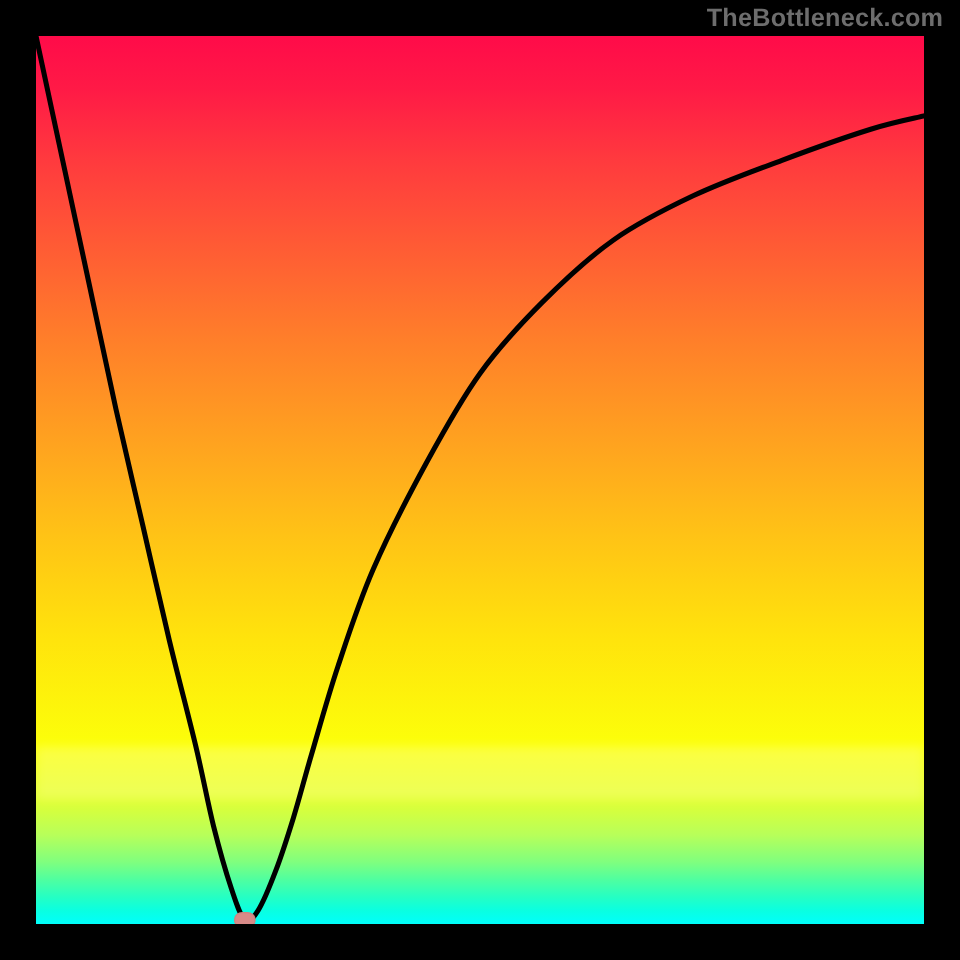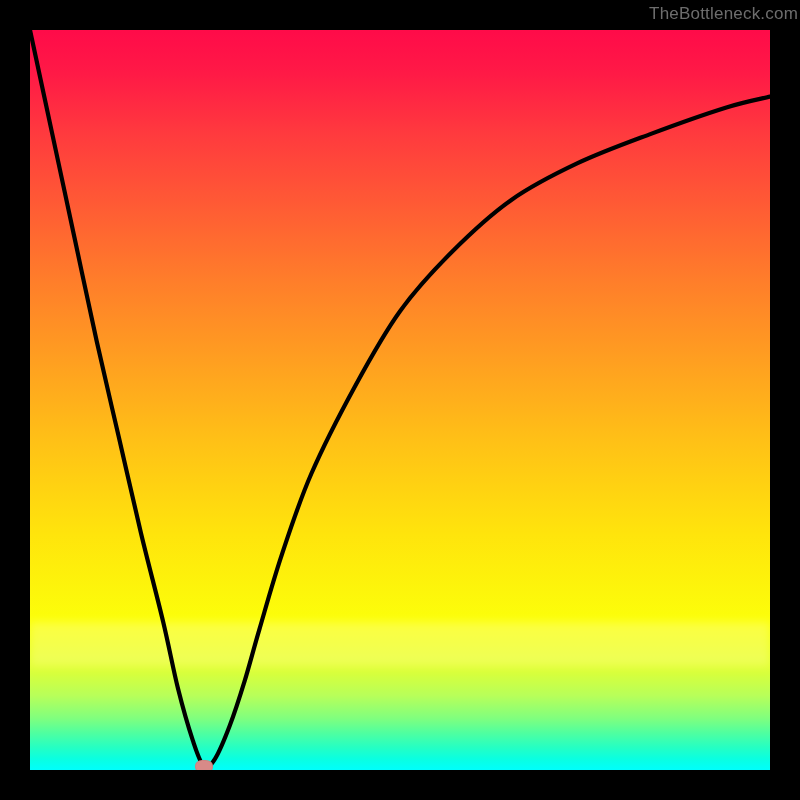--- a/index.html
+++ b/index.html
@@ -67,24 +67,24 @@
     height: 13px;
     left: 164px;
     top: 723px;
     background: #d88a88;
     border-radius: 7px / 6px;
     box-shadow: 0 0 0 1px rgba(0,0,0,0.05) inset;
   }
   .watermark {
     position: absolute;
     top: 4px;
-    right: 2px;
+    right: 14px;
     color: #6d6d6d;
-    font-size: 17px;
-    font-weight: 400;
+    font-size: 21px;
+    font-weight: 700;
     letter-spacing: 0.2px;
     user-select: none;
   }
 </style>
 </head>
 <body>
 
 <div class="frame">
 
   <div class="plot-area">

